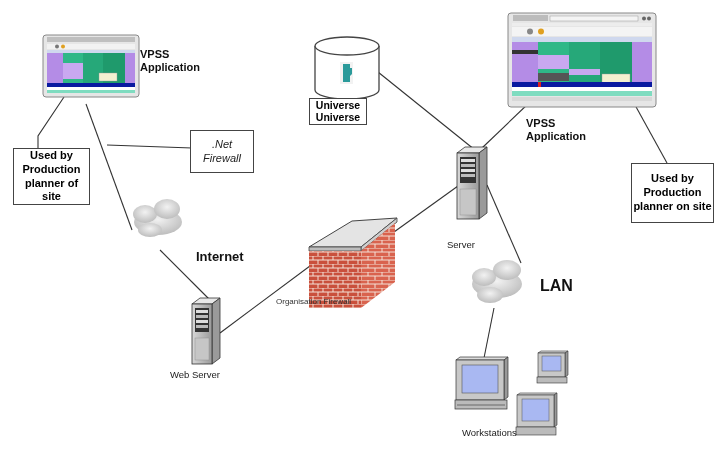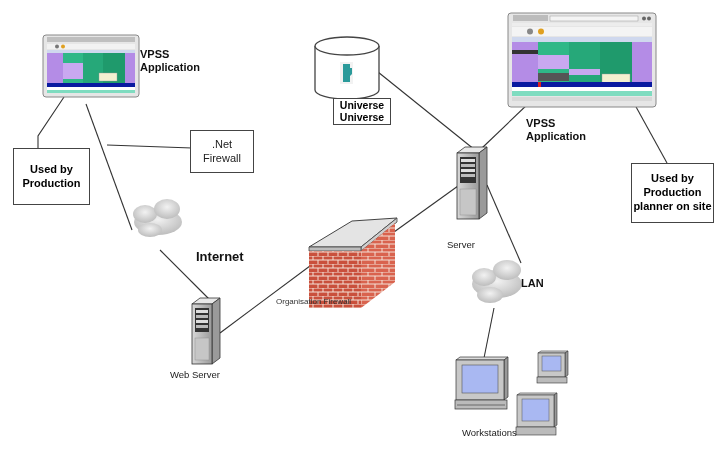--- a/index.html
+++ b/index.html
@@ -179,43 +179,44 @@
 
 <div class="lbl bold" style="left:526px; top:117px; width:76px; font-size:11px;">
   <div>VPSS</div>
   <div>Application</div>
 </div>
 
 <div class="box bold" style="left:13px; top:148px; width:77px; height:57px;">
   <div>
     <div>Used by</div>
     <div>Production</div>
+    <div>planner of site</div>
   </div>
 </div>
 
 <div class="box bold" style="left:631px; top:163px; width:83px; height:60px;">
   <div>
     <div>Used by</div>
     <div>Production</div>
     <div>planner on site</div>
   </div>
 </div>
 
-<div class="box" style="left:190px; top:130px; width:64px; height:43px; color:#222;">
+<div class="box" style="left:190px; top:130px; width:64px; height:43px; color:#222;font-style:italic;">
   <div>
     <div>.Net</div>
     <div>Firewall</div>
   </div>
 </div>
 
-<div class="box bold" style="left:309px; top:98px; width:58px; height:27px; font-size:10.5px; line-height:1.1;margin-left:24px;">
+<div class="box bold" style="left:309px; top:98px; width:58px; height:27px; font-size:10.5px; line-height:1.1;">
   <div>
     <div>Universe</div>
     <div>Universe</div>
   </div>
 </div>
 
 <div class="lbl bold" style="left:196px; top:250px; width:60px; font-size:13px;">Internet</div>
-<div class="lbl bold" style="left:521px; top:277px; width:40px; font-size:11px;">LAN</div>
+<div class="lbl bold" style="left:540px; top:277px; width:40px; font-size:16px;">LAN</div>
 <div class="lbl small" style="left:170px; top:370px; width:70px;">Web Server</div>
 <div class="lbl small" style="left:447px; top:240px; width:50px;">Server</div>
 <div class="lbl" style="left:276px; top:297px; width:100px; font-size:8px; color:#333;">Organisation Firewall</div>
 <div class="lbl small" style="left:462px; top:428px; width:80px;">Workstations</div>
 
 </body></html>

